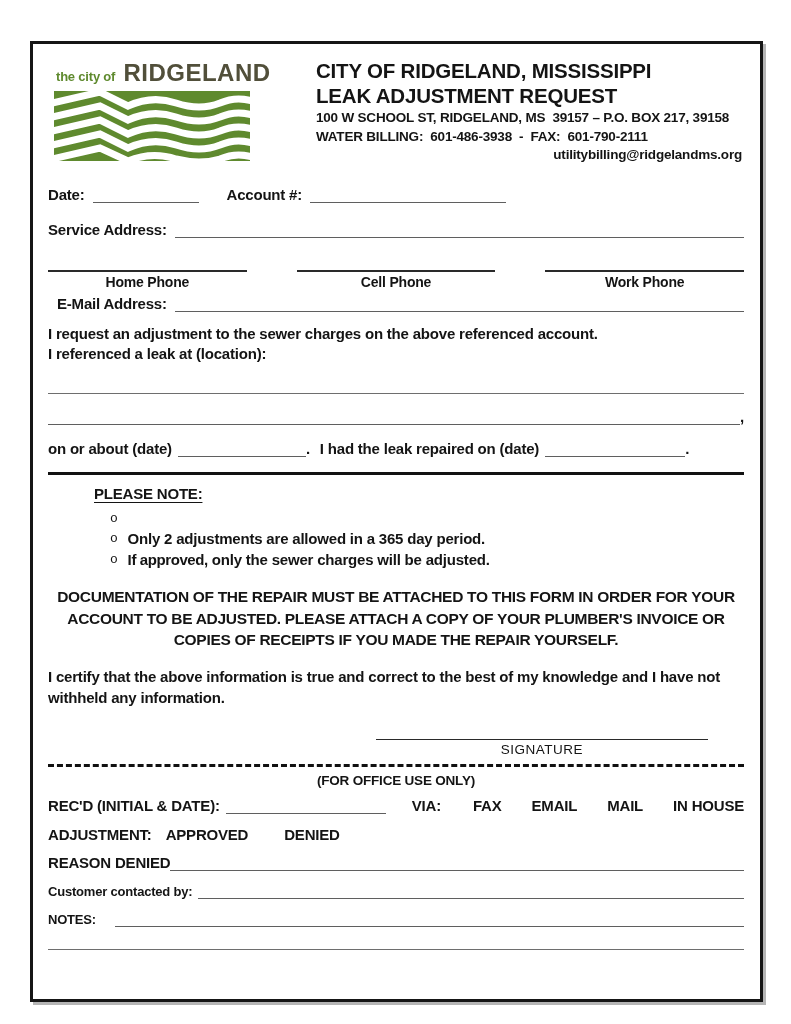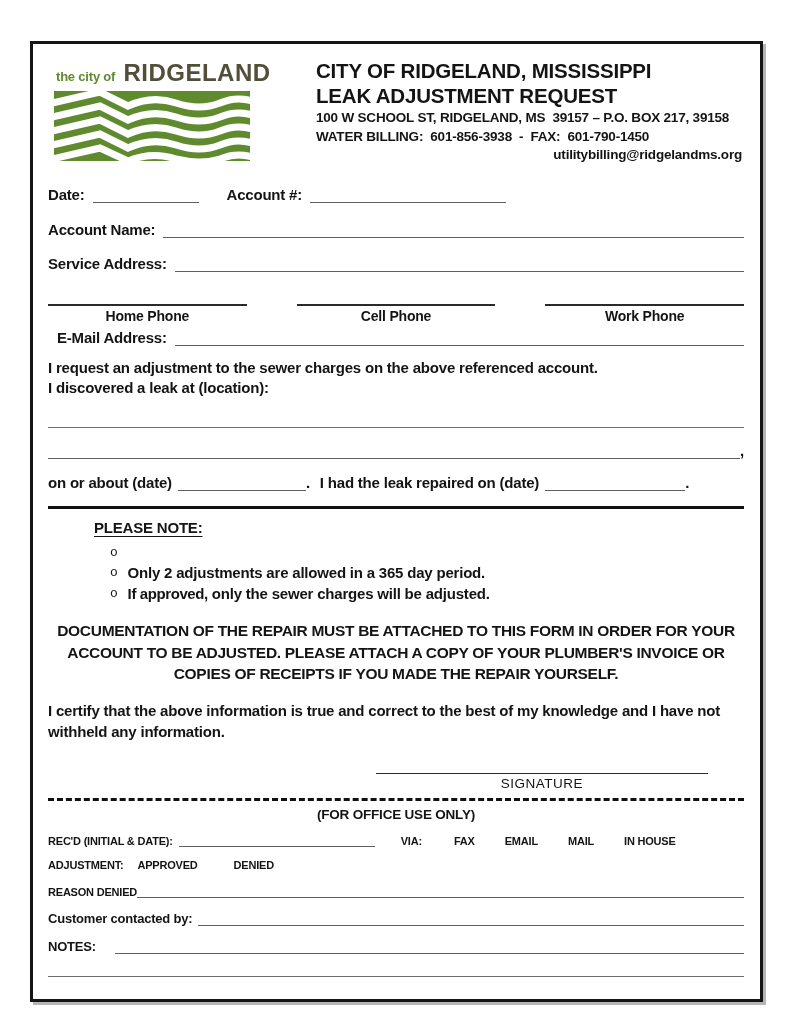--- a/index.html
+++ b/index.html
@@ -72,21 +72,21 @@
   .doc { margin:16px 8px 0 8px; text-align:center; font-size:15.5px; line-height:1.38; letter-spacing:-0.3px; }
   .certify { margin-top:16px; font-size:15px; line-height:1.4; }
 
   .sig-block { margin-top:18px; margin-left:328px; width:332px; text-align:center; }
   .sig-line { display:block; border-bottom:1.8px solid #2a2a2a; height:14px; }
   .sig-lbl { font-weight:normal; font-size:13.5px; letter-spacing:0.5px; display:inline-block; margin-top:2px; }
 
   .dashed { border-top:3px dashed #111; margin-top:6px; }
   .office-banner { text-align:center; font-size:13.5px; margin-top:6px; }
 
-  .office-row { display:flex; align-items:flex-end; font-size:11px; }
+  .office-row { display:flex; align-items:flex-end; font-size:15px; }
   .recd-row { margin-top:9px; }
   .recd-line { width:196px; margin-left:6px; height:16px; }
   .via-lbl { margin-left:26px; }
   .via-opt { margin-left:30px; }
   .via-opt-first { margin-left:32px; }
   .adjust-row { margin-top:12px; }
   .adj-opt1 { margin-left:14px; }
   .adj-opt2 { margin-left:36px; }
   .reason-row { margin-top:11px; }
   .reason-line { height:16px; }
@@ -115,36 +115,32 @@
             <path d="M-2 40 L46 29 L74 43 Q98 32 122 40 Q146 48 166 40 Q182 33 198 38"></path>
             <path d="M-2 54 L46 43 L74 57 Q98 46 122 54 Q146 62 166 54 Q182 47 198 52"></path>
             <path d="M-2 68 L46 57 L74 70 Q98 60 122 68 Q146 74 166 68 Q182 61 198 66"></path>
           </g>
         </svg>
       </div>
       <div class="hdr-right">
         <div class="hdr-title">CITY OF RIDGELAND, MISSISSIPPI</div>
         <div class="hdr-title">LEAK ADJUSTMENT REQUEST</div>
         <div class="hdr-sub">100 W SCHOOL ST, RIDGELAND, MS  39157 – P.O. BOX 217, 39158</div>
-        <div class="hdr-sub">WATER BILLING:  601-856-3938  -  FAX:  601-790-1450</div>
+        <div class="hdr-sub">WATER BILLING:  601-486-3938  -  FAX:  601-790-2111</div>
         <div class="hdr-sub hdr-email">utilitybilling@ridgelandms.org</div>
       </div>
     </div>
 
     <div class="row row-date">
       <span class="lbl">Date:</span>
       <span class="line date-line"></span>
       <span class="lbl acct-lbl">Account #:</span>
       <span class="line acct-line"></span>
     </div>
 
-    <div class="row row-name">
-      <span class="lbl">Account Name:</span>
-      <span class="line grow name-line"></span>
-    </div>
 
     <div class="row row-addr">
       <span class="lbl">Service Address:</span>
       <span class="line grow name-line"></span>
     </div>
 
     <div class="phones">
       <div class="phone-col">
         <span class="phone-line"></span>
         <span class="phone-lbl">Home Phone</span>
@@ -158,21 +154,21 @@
         <span class="phone-lbl">Work Phone</span>
       </div>
     </div>
 
     <div class="row row-email">
       <span class="lbl">E-Mail Address:</span>
       <span class="line grow name-line"></span>
     </div>
 
     <div class="para">I request an adjustment to the sewer charges on the above referenced account.</div>
-    <div class="para">I discovered a leak at (location):</div>
+    <div class="para">I referenced a leak at (location):</div>
 
     <div class="blank-line"></div>
     <div class="blank-line2">
       <span class="line grow"></span>
       <span>,</span>
     </div>
 
     <div class="row row-onabout">
       <span class="lbl">on or about (date)</span>
       <span class="line onabout-line1"></span>

